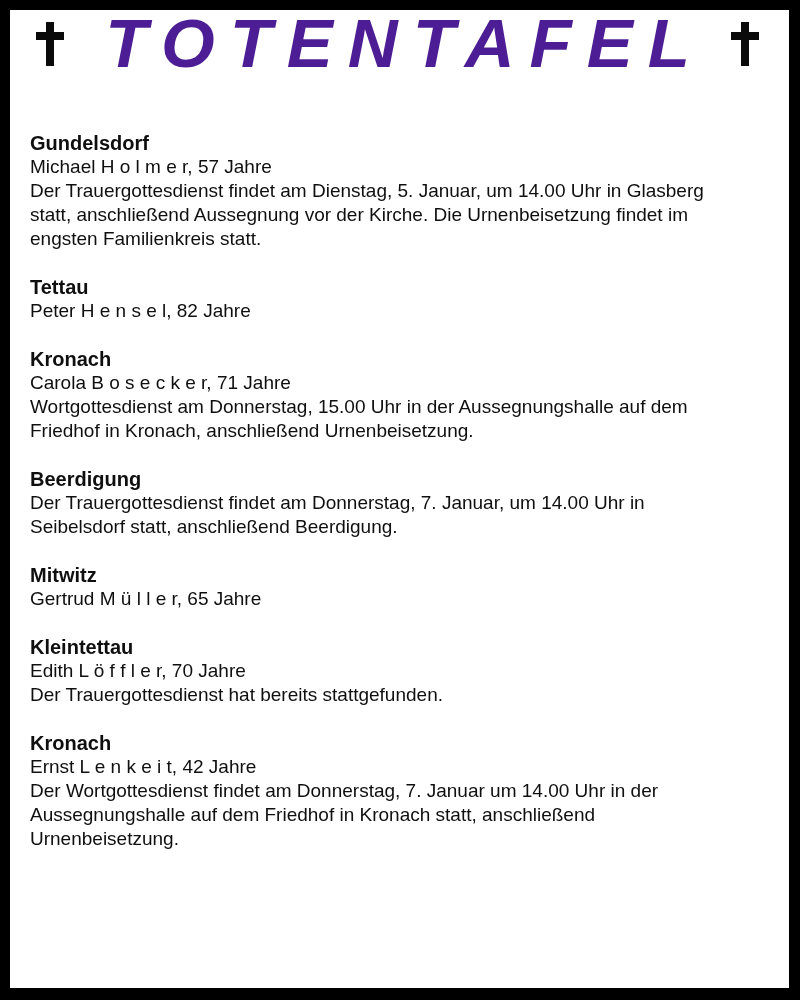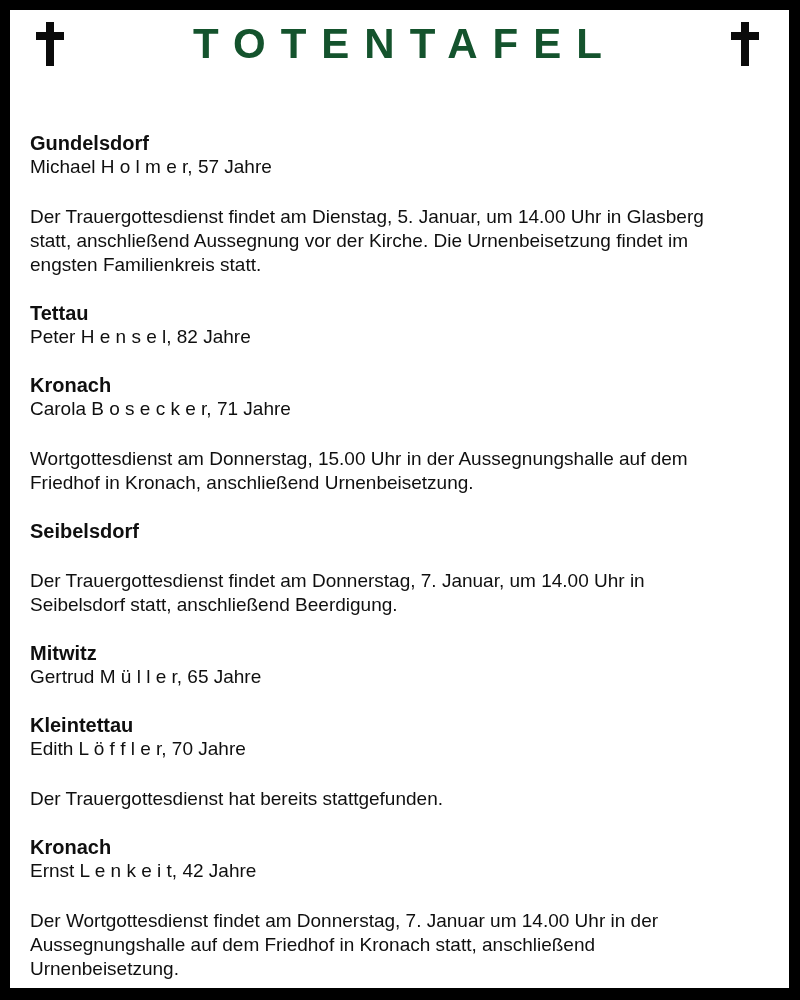--- a/index.html
+++ b/index.html
@@ -20,27 +20,28 @@
   
   .header {
     display: flex;
     align-items: center;
     justify-content: space-between;
     margin-top: 11px;
     padding: 0 30px 0 26px;
     height: 46px;
   }
   .page-title {
-    font-size: 42px;
+    font-size: 69px;
     line-height: 46px;
     font-weight: bold;
     letter-spacing: 15px;
     padding-left: 15px; 
     white-space: nowrap;
-    color: #14532d;
+    color: #4c1d95;
+    font-style: italic;
   }
   .cross {
     position: relative;
     display: inline-block;
     width: 28px;
     height: 44px;
     flex: 0 0 auto;
   }
   .cross .bar-v {
     position: absolute;
@@ -73,21 +74,20 @@
     font-weight: bold;
   }
   .name-line {
     font-size: 19px;
     line-height: 24px;
   }
   .details {
     font-size: 19px;
     line-height: 24px;
     white-space: pre-line;
-    margin-top: 26px;
   }
 </style>
 </head>
 <body>
 
 <div class="header">
   <span class="cross">
     <span class="bar-v"></span>
     <span class="bar-h"></span>
   </span>
@@ -114,21 +114,21 @@
   </section>
 
   <section class="notice">
     <h2 class="place">Kronach</h2>
     <div class="name-line">Carola B o s e c k e r, 71 Jahre</div>
     <div class="details">Wortgottesdienst am Donnerstag, 15.00 Uhr in der Aussegnungshalle auf dem
 Friedhof in Kronach, anschließend Urnenbeisetzung.</div>
   </section>
 
   <section class="notice">
-    <h2 class="place">Seibelsdorf</h2>
+    <h2 class="place">Beerdigung</h2>
     <div class="details">Der Trauergottesdienst findet am Donnerstag, 7. Januar, um 14.00 Uhr in
 Seibelsdorf statt, anschließend Beerdigung.</div>
   </section>
 
   <section class="notice">
     <h2 class="place">Mitwitz</h2>
     <div class="name-line">Gertrud M ü l l e r, 65 Jahre</div>
   </section>
 
   <section class="notice">

